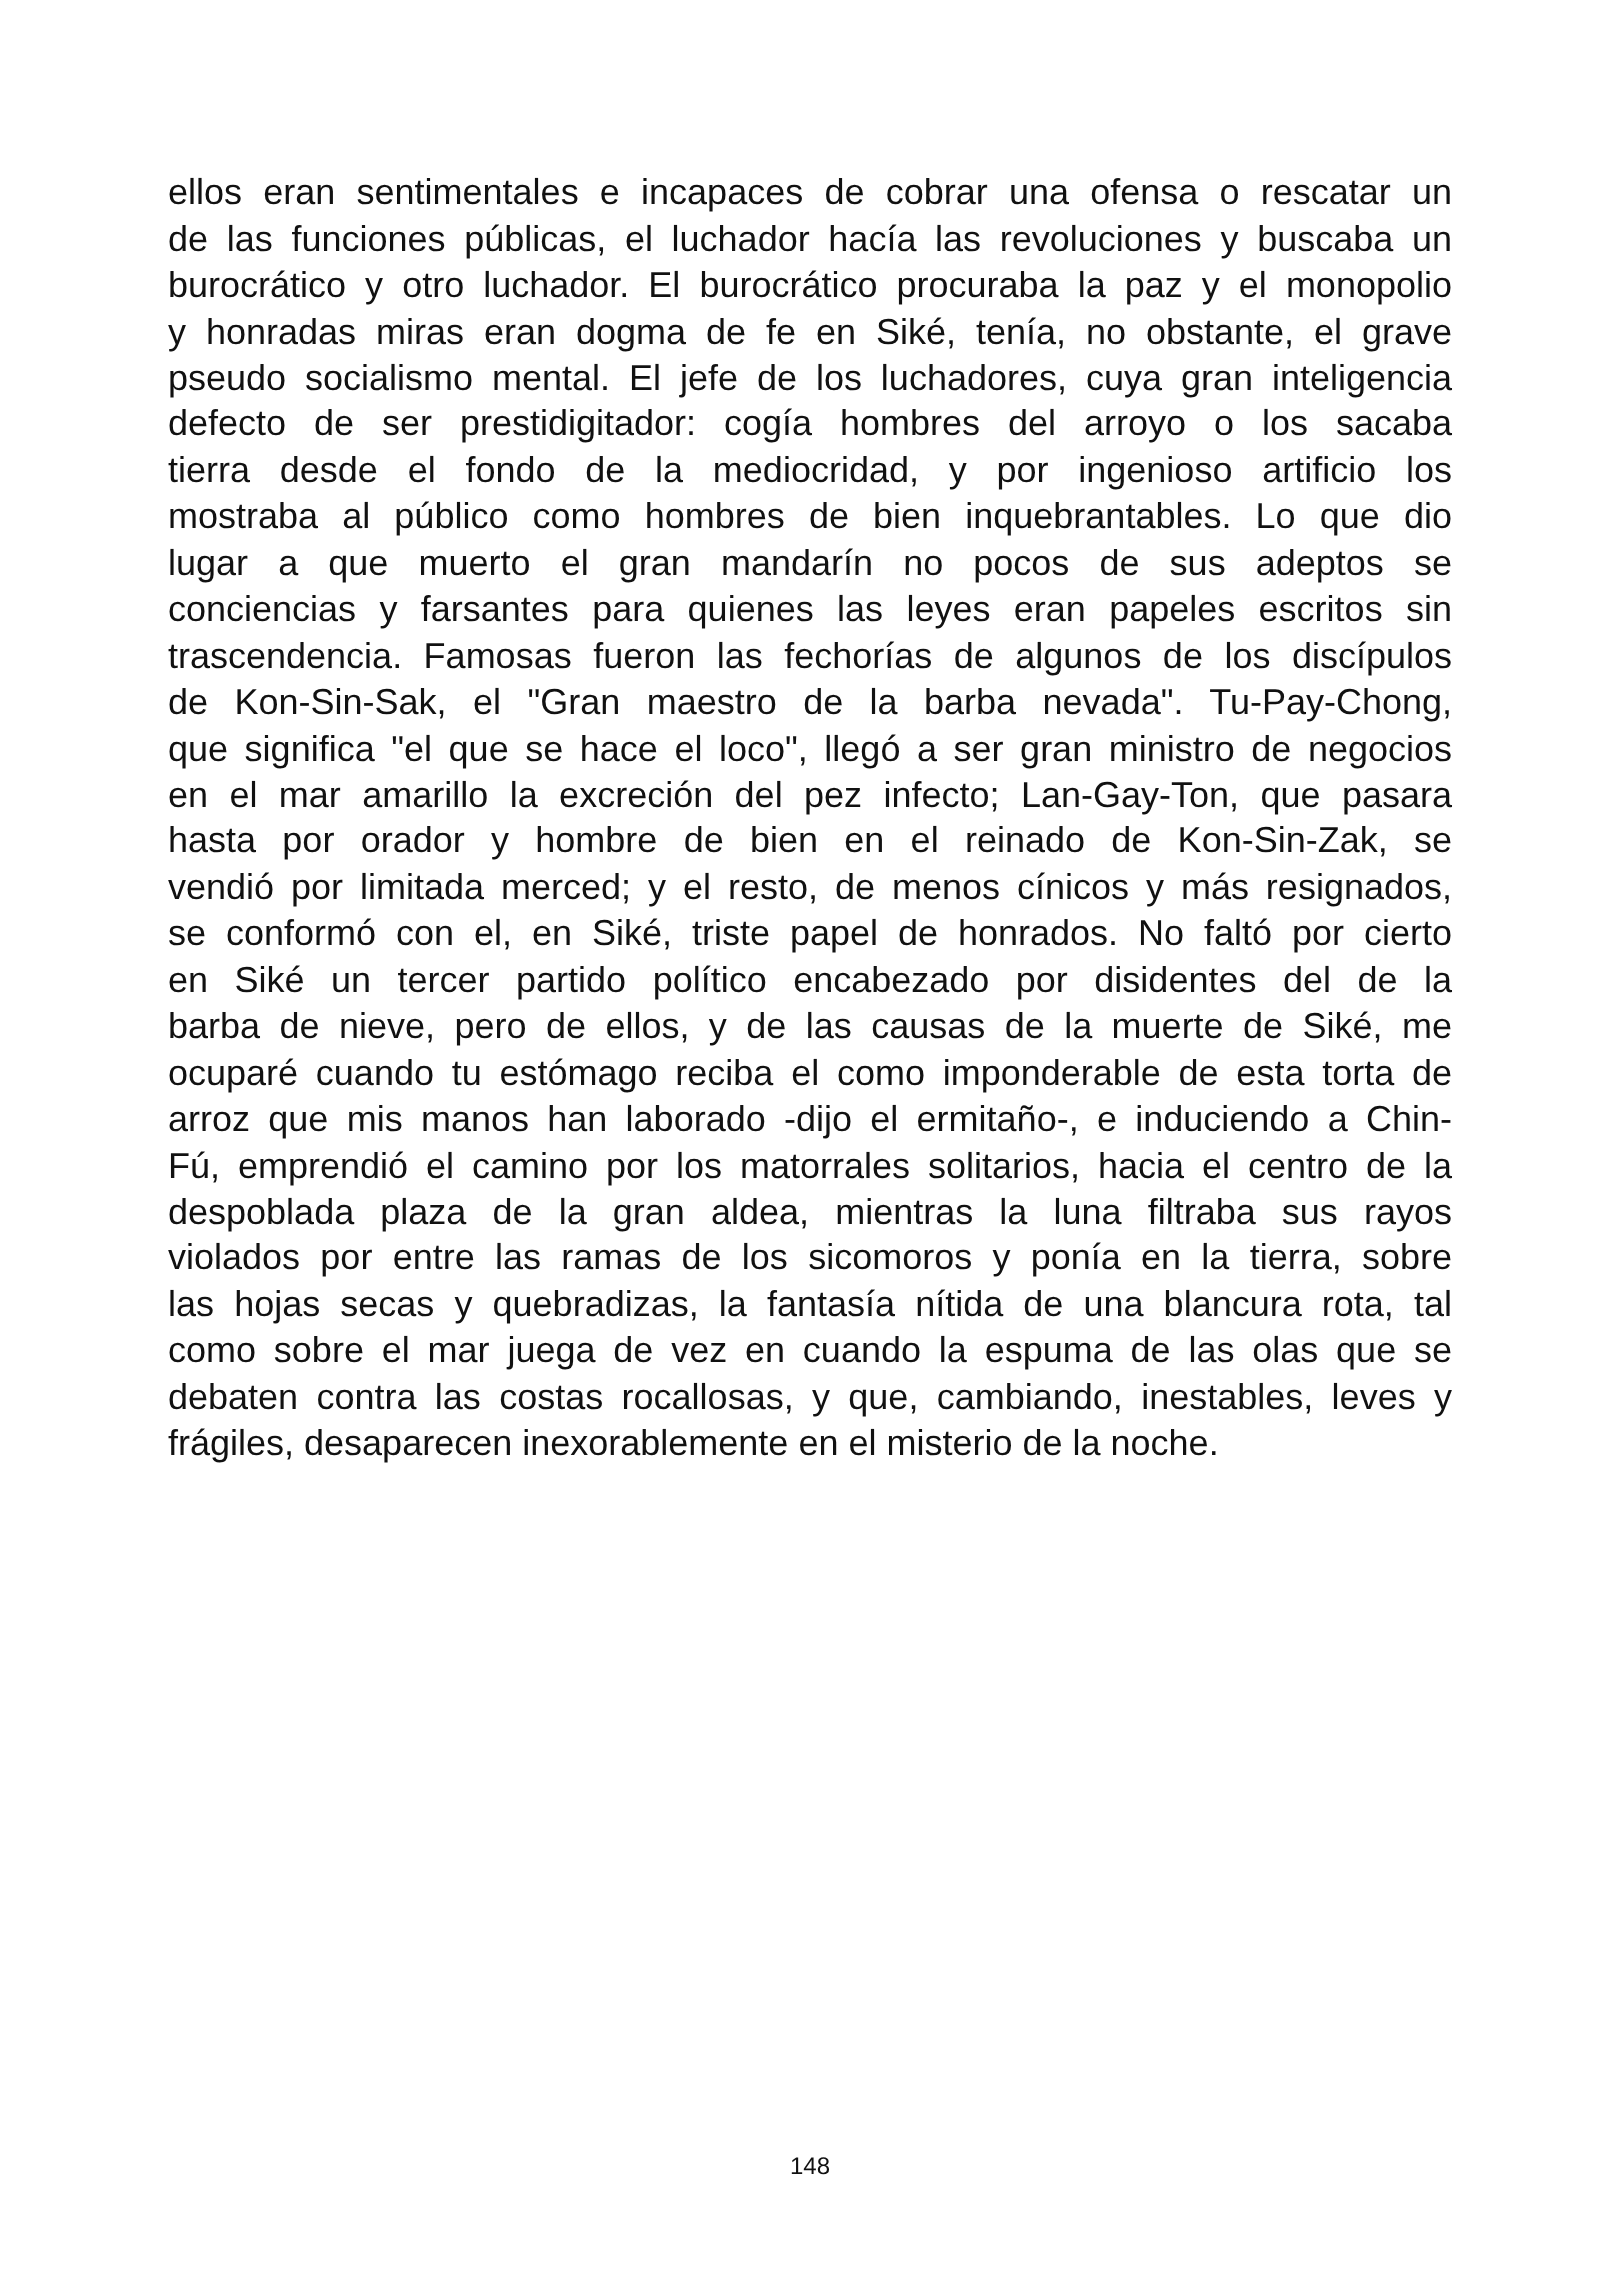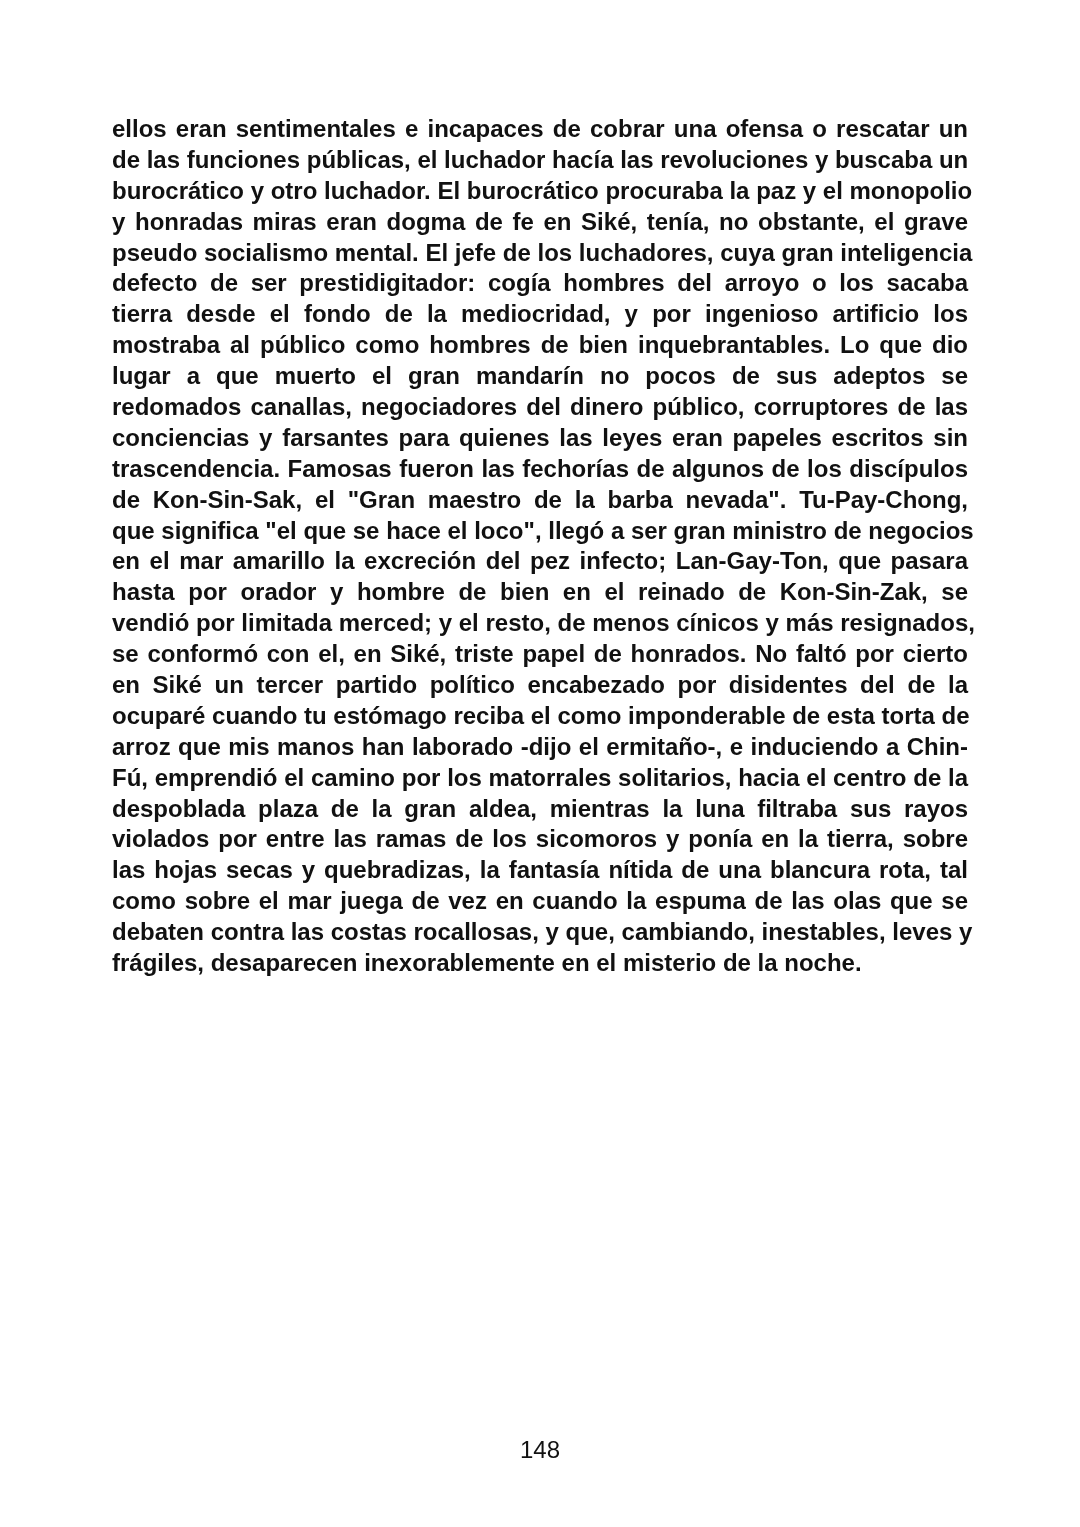--- a/index.html
+++ b/index.html
@@ -30,60 +30,59 @@
       font-size: 24px;
       line-height: 30.9px;
       color: #111111;
     }
     .line {
       display: block;
       text-align: justify;
       text-align-last: justify;
       white-space: nowrap;
       height: 30.9px;
-      font-weight: bold;
     }
     .line.last {
       text-align-last: left;
     }
     .page-number {
       position: absolute;
       left: 0;
       width: 1080px;
       top: 1436px;
       text-align: center;
       font-family: "Liberation Sans", sans-serif;
-      font-size: 24px;
+      font-size: 16px;
       color: #111111;
     }
   </style>
 </head>
 <body>
 
 <div class="page">
   <div class="body-text">
     <span class="line">ellos eran sentimentales e incapaces de cobrar una ofensa o rescatar un</span>
     <span class="line">de las funciones públicas, el luchador hacía las revoluciones y buscaba un</span>
     <span class="line">burocrático y otro luchador. El burocrático procuraba la paz y el monopolio</span>
     <span class="line">y honradas miras eran dogma de fe en Siké, tenía, no obstante, el grave</span>
     <span class="line">pseudo socialismo mental. El jefe de los luchadores, cuya gran inteligencia</span>
     <span class="line">defecto de ser prestidigitador: cogía hombres del arroyo o los sacaba</span>
     <span class="line">tierra desde el fondo de la mediocridad, y por ingenioso artificio los</span>
     <span class="line">mostraba al público como hombres de bien inquebrantables. Lo que dio</span>
     <span class="line">lugar a que muerto el gran mandarín no pocos de sus adeptos se</span>
-    <span class="line">redomados canallas, negociadores del dinero público, corruptores de las</span>
     <span class="line">conciencias y farsantes para quienes las leyes eran papeles escritos sin</span>
     <span class="line">trascendencia. Famosas fueron las fechorías de algunos de los discípulos</span>
     <span class="line">de Kon-Sin-Sak, el "Gran maestro de la barba nevada". Tu-Pay-Chong,</span>
     <span class="line">que significa "el que se hace el loco", llegó a ser gran ministro de negocios</span>
     <span class="line">en el mar amarillo la excreción del pez infecto; Lan-Gay-Ton, que pasara</span>
     <span class="line">hasta por orador y hombre de bien en el reinado de Kon-Sin-Zak, se</span>
     <span class="line">vendió por limitada merced; y el resto, de menos cínicos y más resignados,</span>
     <span class="line">se conformó con el, en Siké, triste papel de honrados. No faltó por cierto</span>
     <span class="line">en Siké un tercer partido político encabezado por disidentes del de la</span>
+    <span class="line">barba de nieve, pero de ellos, y de las causas de la muerte de Siké, me</span>
     <span class="line">ocuparé cuando tu estómago reciba el como imponderable de esta torta de</span>
     <span class="line">arroz que mis manos han laborado -dijo el ermitaño-, e induciendo a Chin-</span>
     <span class="line">Fú, emprendió el camino por los matorrales solitarios, hacia el centro de la</span>
     <span class="line">despoblada plaza de la gran aldea, mientras la luna filtraba sus rayos</span>
     <span class="line">violados por entre las ramas de los sicomoros y ponía en la tierra, sobre</span>
     <span class="line">las hojas secas y quebradizas, la fantasía nítida de una blancura rota, tal</span>
     <span class="line">como sobre el mar juega de vez en cuando la espuma de las olas que se</span>
     <span class="line">debaten contra las costas rocallosas, y que, cambiando, inestables, leves y</span>
     <span class="line last">frágiles, desaparecen inexorablemente en el misterio de la noche.</span>
   </div>

